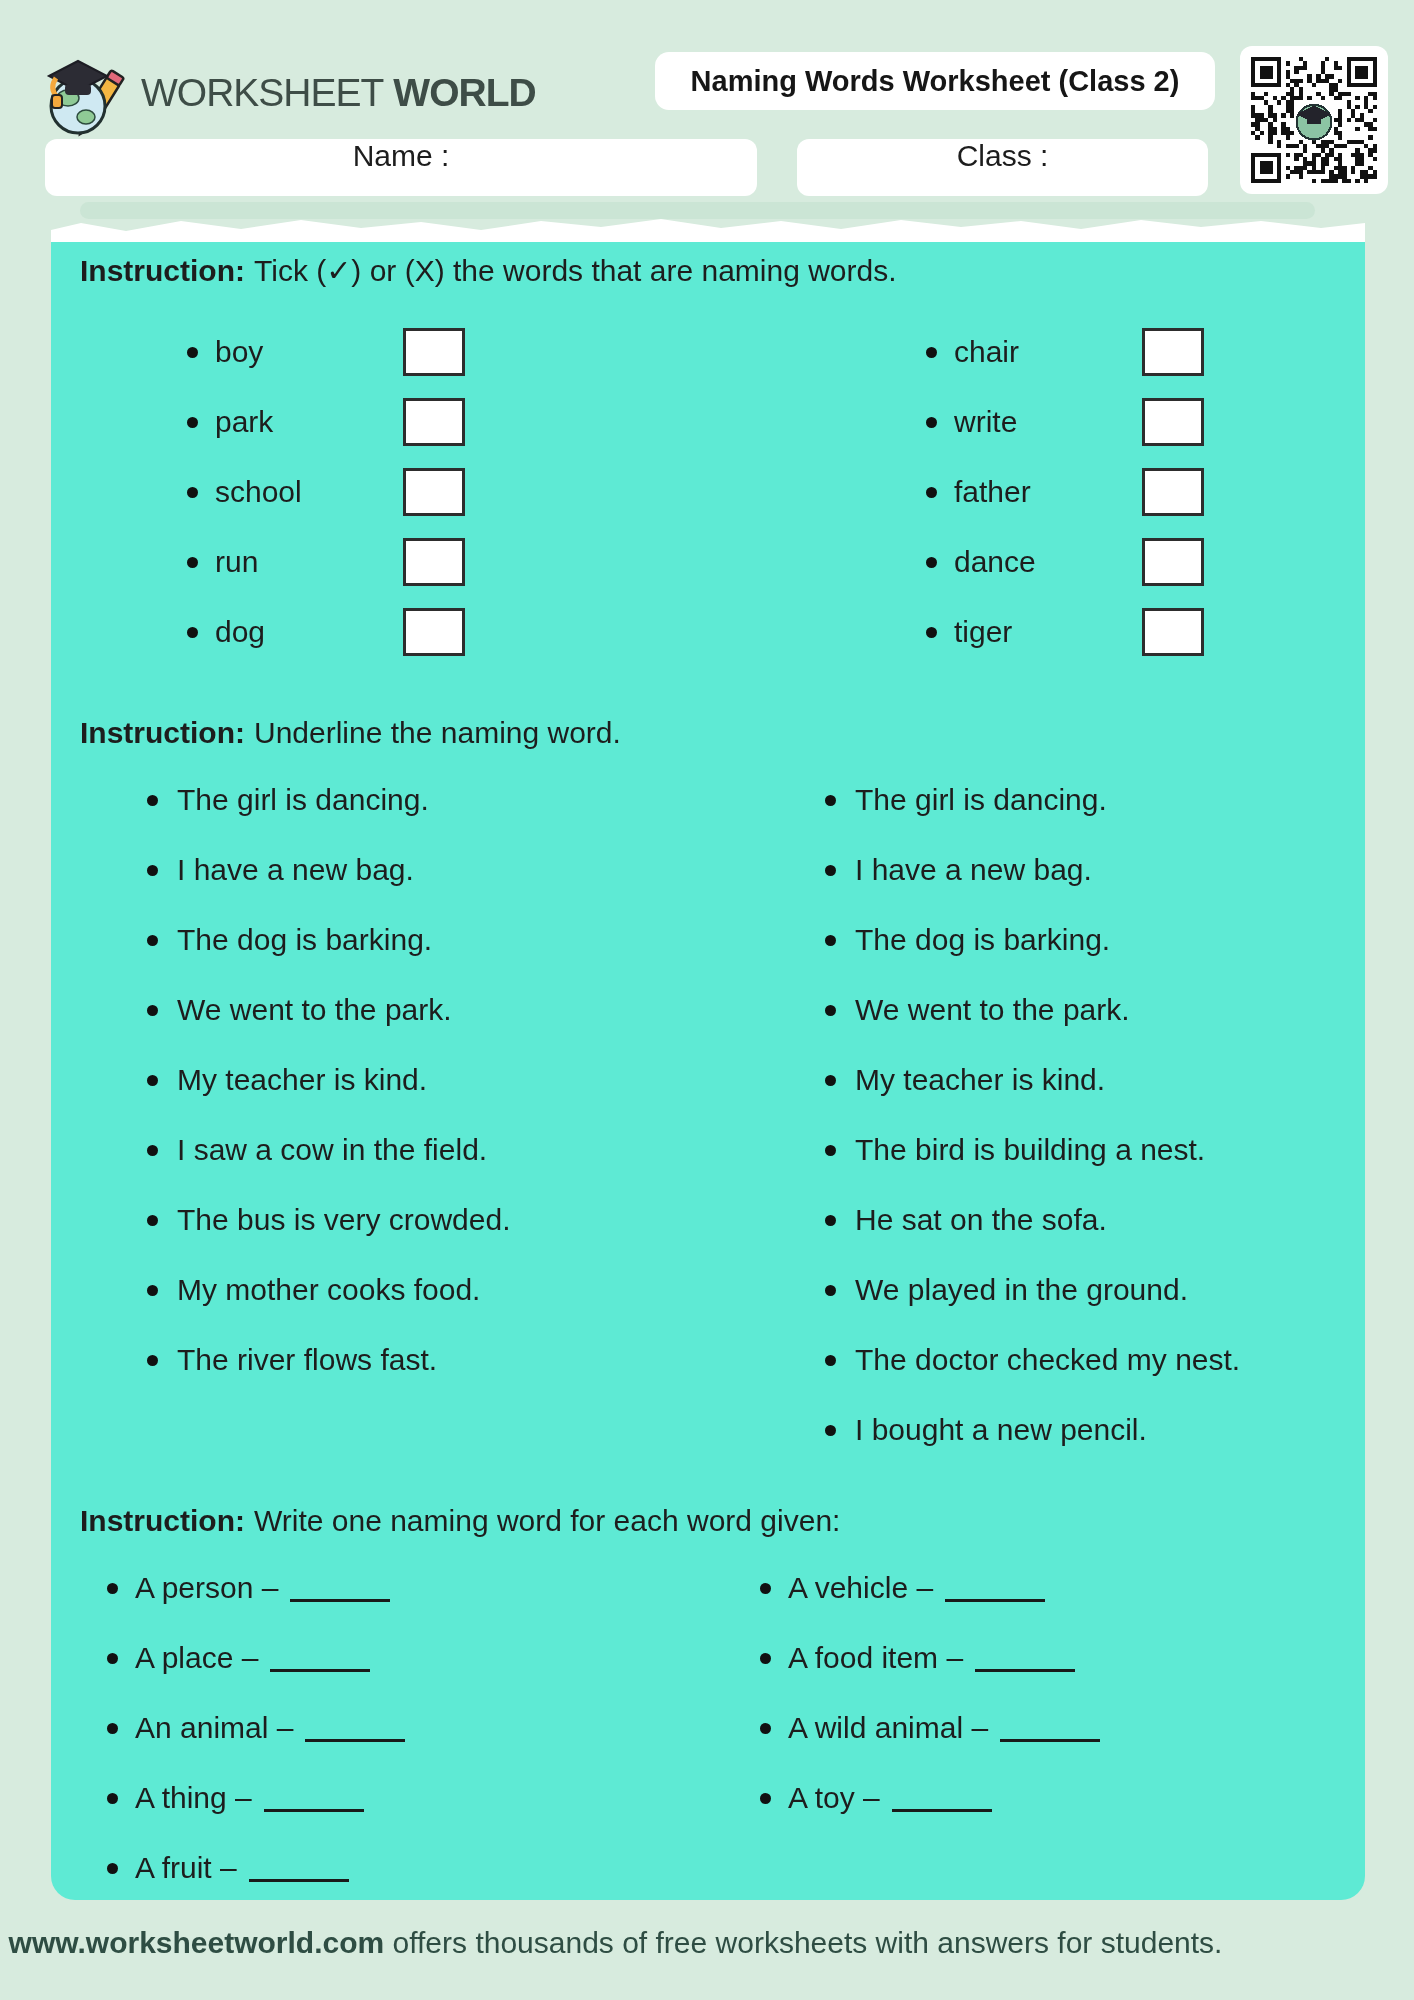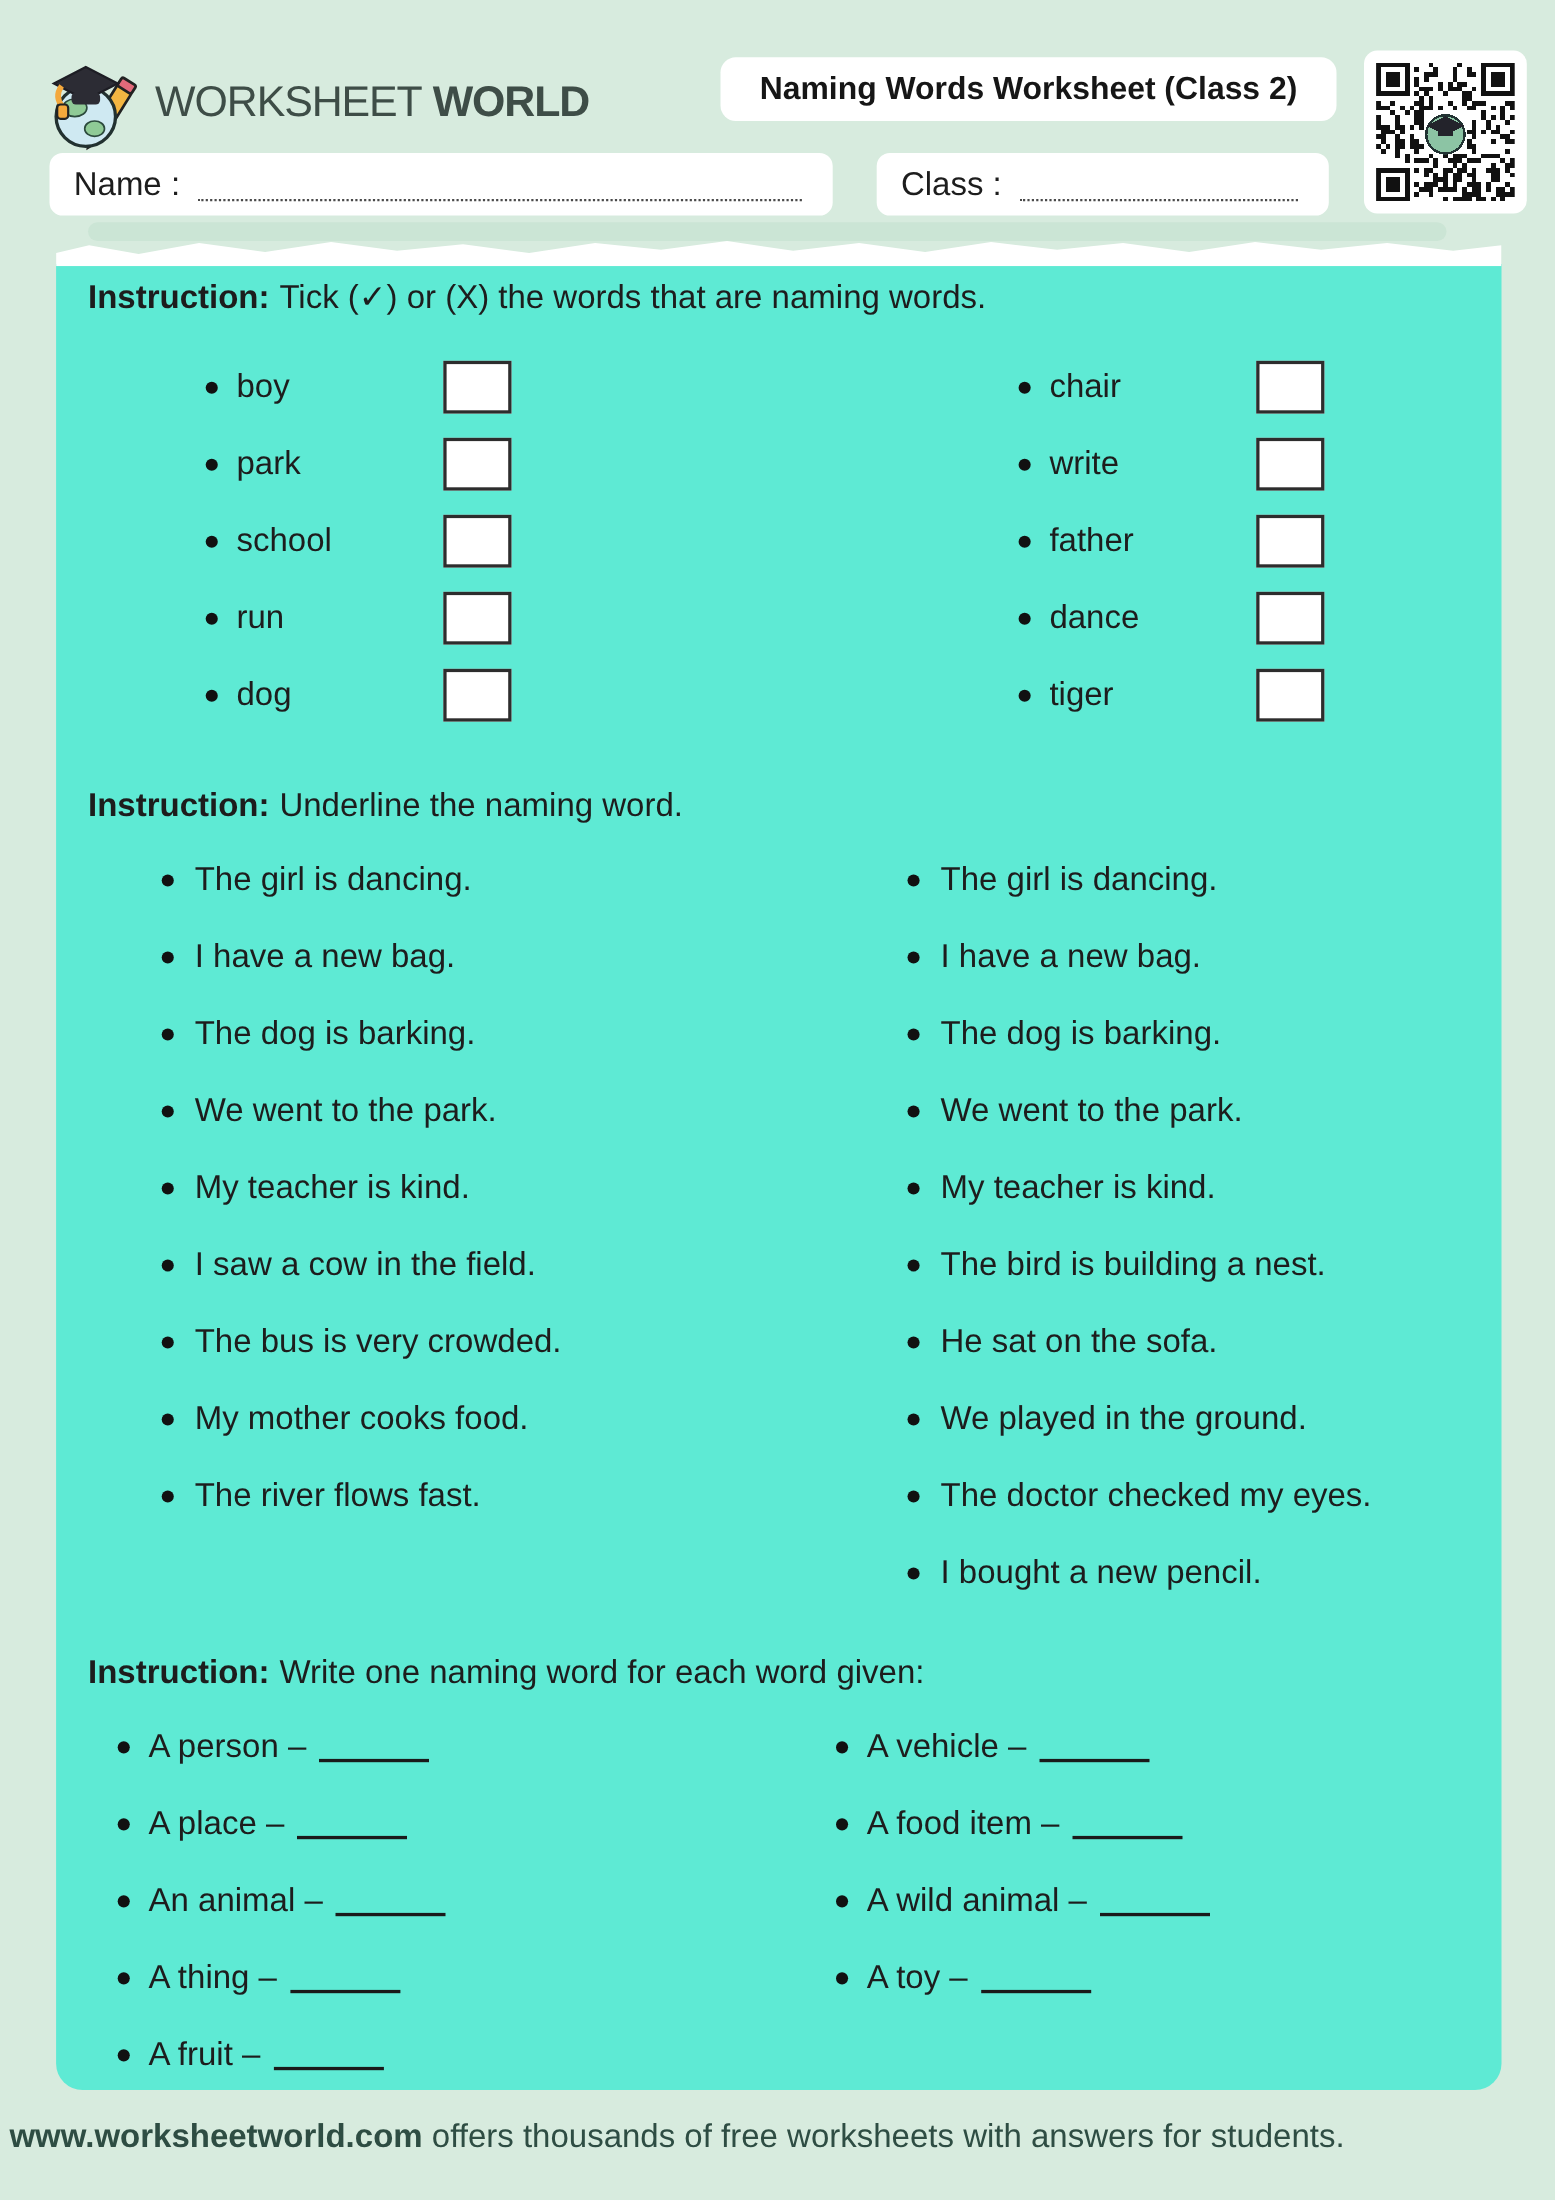--- a/index.html
+++ b/index.html
@@ -19,21 +19,21 @@
   .title-pill{
     left:655px;top:52px;width:560px;height:58px;background:#fff;border-radius:14px;
     display:flex;align-items:center;justify-content:center;
     font-size:29px;font-weight:700;color:#161616;
   }
   .qr-box{left:1240px;top:46px;width:148px;height:148px;background:#fff;border-radius:12px;
     display:flex;align-items:center;justify-content:center;}
   .qr-box svg{width:126px;height:126px;}
 
   .field-pill{height:57px;background:#fff;border-radius:12px;display:flex;align-items:center;
-    padding:0 22px;box-sizing:border-box;font-size:30px;color:#1d1d1d;font-weight:500;}
+    padding:0 22px;box-sizing:border-box;font-size:30px;color:#1d1d1d;font-weight:500;flex-direction:column;}
   .field-pill .dotline{flex:1;border-bottom:2px dotted #4a4a4a;height:1px;align-self:flex-end;
     margin:0 6px 13px 16px;}
   .name-pill{left:45px;top:139px;width:712px;}
   .class-pill{left:797px;top:139px;width:411px;}
 
   
   .streak{left:80px;top:202px;width:1235px;height:17px;background:#cbe5d5;border-radius:9px;z-index:0;}
 
   
   .card{left:51px;top:240px;width:1314px;height:1660px;background:#5eead4;
@@ -532,21 +532,21 @@
         <span class="stext">He sat on the sofa.</span>
       </div>
 
       <div class="sent-row">
         <span class="dot"></span>
         <span class="stext">We played in the ground.</span>
       </div>
 
       <div class="sent-row">
         <span class="dot"></span>
-        <span class="stext">The doctor checked my eyes.</span>
+        <span class="stext">The doctor checked my nest.</span>
       </div>
 
       <div class="sent-row">
         <span class="dot"></span>
         <span class="stext">I bought a new pencil.</span>
       </div>
     </div>
 
   <div class="instr" style="left:29px;top:1263px;">
     <span class="pre">Instruction:</span><span class="txt">Write one naming word for each word given:</span>

